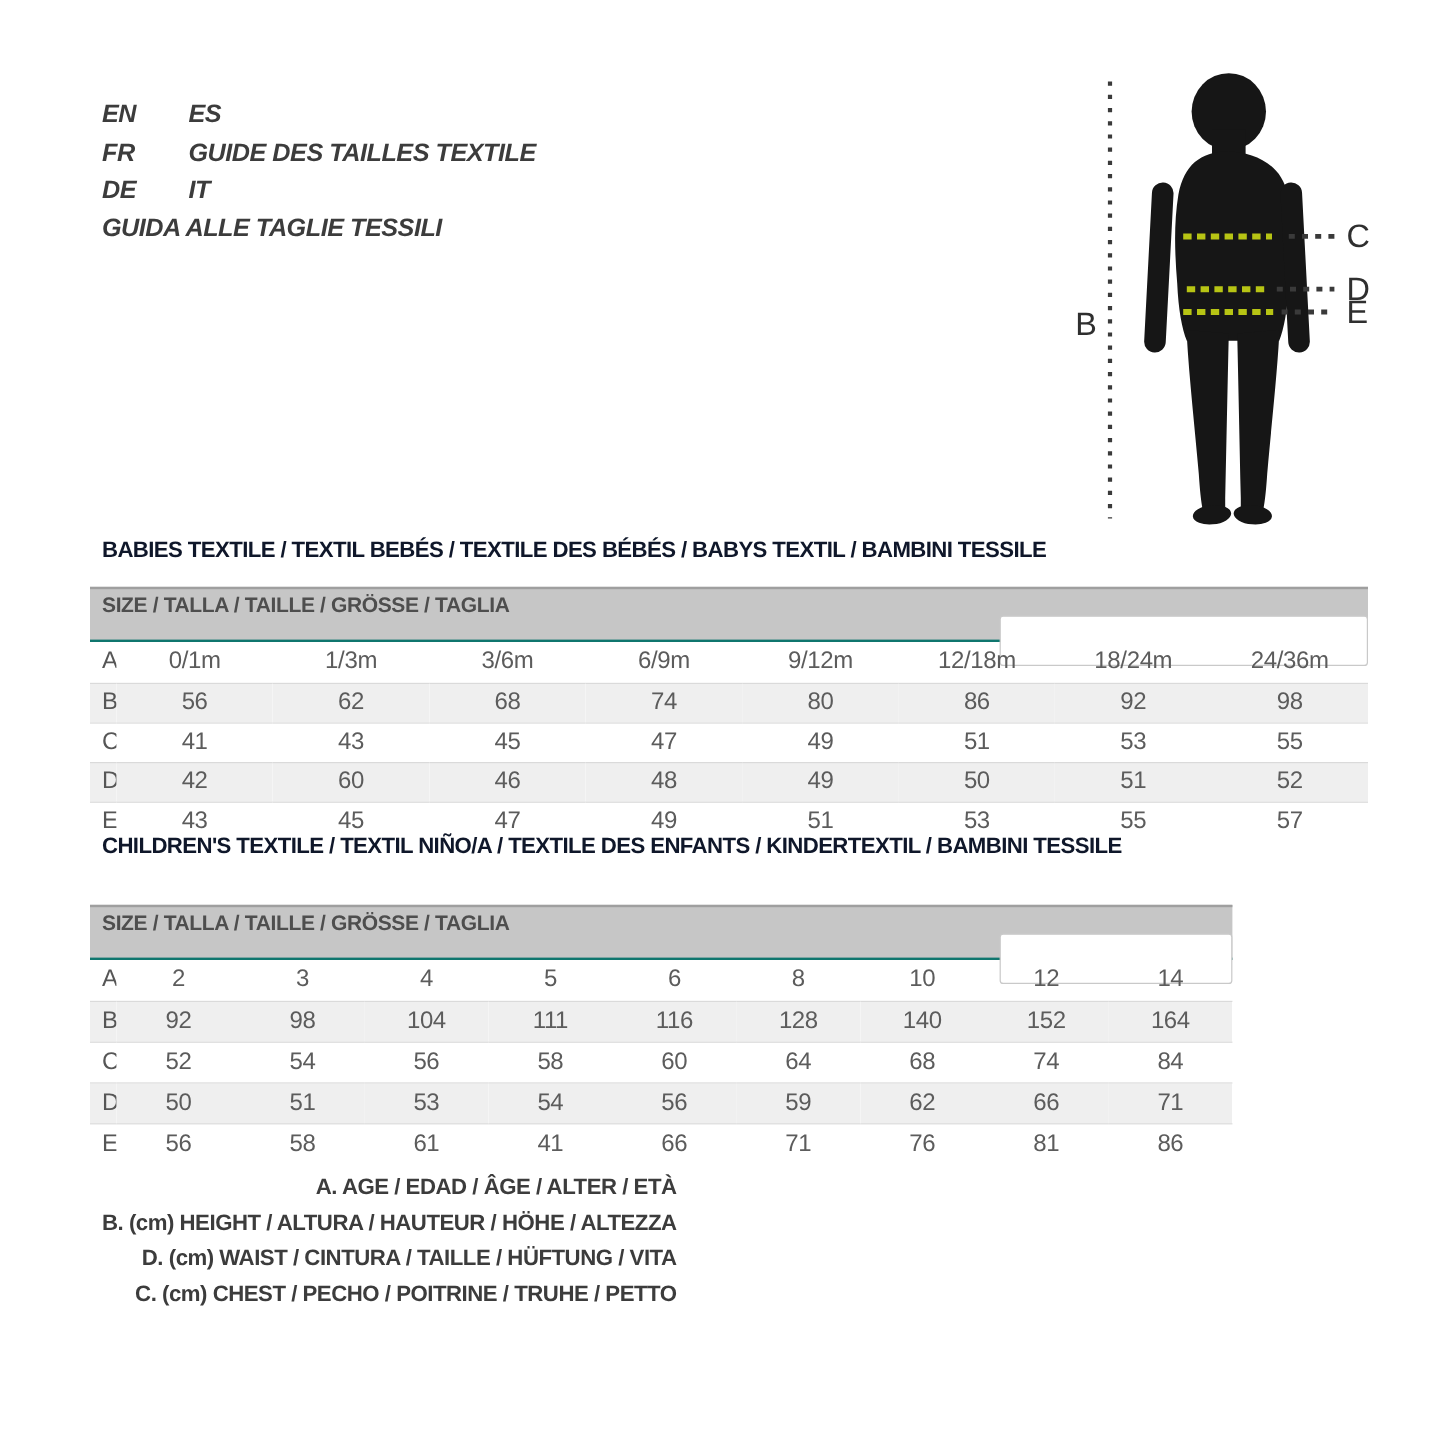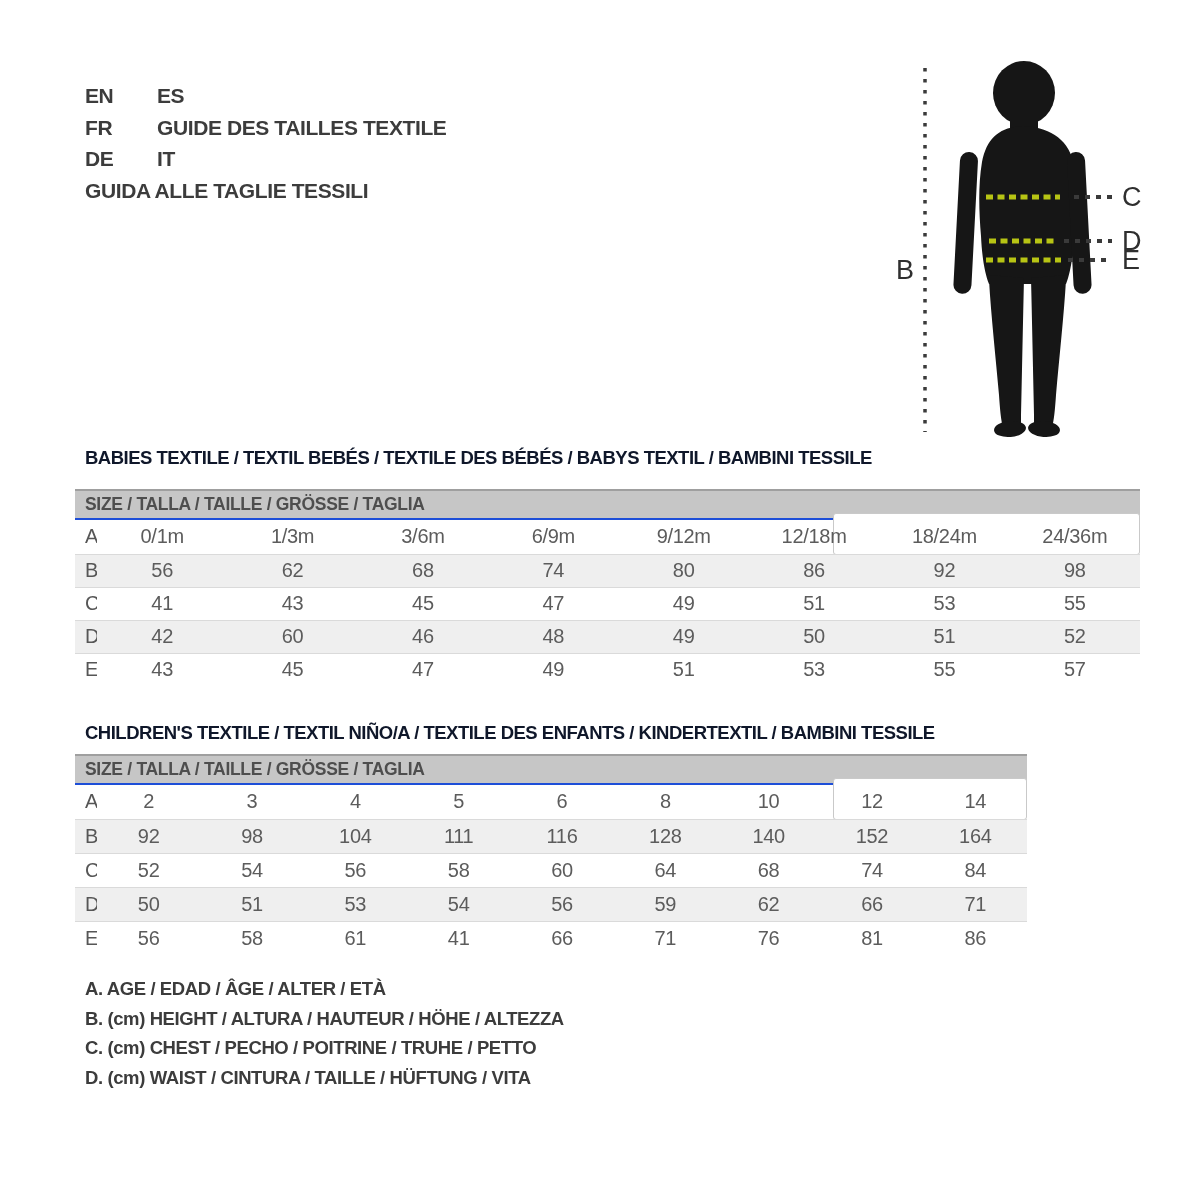--- a/index.html
+++ b/index.html
@@ -6,39 +6,39 @@
   .canvas {
     position:relative; width:1200px; height:1200px; background:#ffffff;
     font-family:"Liberation Sans", sans-serif; color:#3a3a3a; overflow:hidden;
   }
 
   
   .lang-block {
     position:absolute; left:85px; top:80px;
     display:grid; grid-template-columns:72px auto;
     font-size:21px; font-weight:700; line-height:31.5px;
-    letter-spacing:-0.4px; color:#3c3c3c; white-space:nowrap;
+    letter-spacing:-0.4px; color:#3c3c3c; white-space:nowrap;font-style:italic;
   }
 
   
   .section-title {
     position:absolute; left:85px; font-size:18.5px; font-weight:700;
     letter-spacing:-0.5px; color:#0f172a; white-space:nowrap;
   }
   .title-babies   { top:447px; }
-  .title-children { top:722px; }
+  .title-children { top:694px; }
 
   
   .table-wrap { position:absolute; left:75px; }
   .wrap-babies   { top:489px; width:1065px; }
   .wrap-children { top:754px; width:952px;  }
 
   .size-bar {
-    position:relative; z-index:1; height:31px; box-sizing:border-box;
-    background:#c6c6c6; border-top:2px solid #9f9f9f; border-bottom:2px solid #1d4ed8;
+    position:relative; z-index:1; height:46px; box-sizing:border-box;
+    background:#c6c6c6; border-top:2px solid #9f9f9f; border-bottom:2px solid #0f766e;
     line-height:26px; padding-left:10px; font-size:17.5px; font-weight:700;
     letter-spacing:-0.3px; color:#4e4e4e; white-space:nowrap;
   }
 
   .hl-box {
     position:absolute; z-index:2; box-sizing:border-box;
     background:#ffffff; border:1px solid #c9c9c9; border-radius:3px;
     left:758px; top:24px; height:42px;
   }
   .wrap-babies   .hl-box { width:307px; }
@@ -64,21 +64,21 @@
   .wrap-children tr.row-a { height:34px; }
 
   
   .figure-wrap { position:absolute; left:860px; top:40px; width:340px; height:420px; }
   .figure-wrap svg { display:block; }
 
   
   .legend-block {
     position:absolute; left:85px; top:974px;
     font-size:18.5px; font-weight:700; line-height:29.6px;
-    letter-spacing:-0.4px; color:#3c3c3c; white-space:nowrap;
+    letter-spacing:-0.4px; color:#3c3c3c; white-space:nowrap;text-align:right;
   }
 </style>
 </head>
 <body>
 
 <div class="canvas">
 
   <div class="lang-block">
     <span>EN</span>
     <span>ES</span>
@@ -286,17 +286,17 @@
         <td>81</td>
         <td>86</td>
       </tr>
     </tbody>
       </table>
   </div>
 
   <div class="legend-block">
     <div>A. AGE / EDAD / ÂGE / ALTER / ETÀ</div>
     <div>B. (cm) HEIGHT / ALTURA / HAUTEUR / HÖHE / ALTEZZA</div>
+    <div>D. (cm) WAIST / CINTURA / TAILLE / HÜFTUNG / VITA</div>
     <div>C. (cm) CHEST / PECHO / POITRINE / TRUHE / PETTO</div>
-    <div>D. (cm) WAIST / CINTURA / TAILLE / HÜFTUNG / VITA</div>
   </div>
 
 </div>
 
 </body></html>

